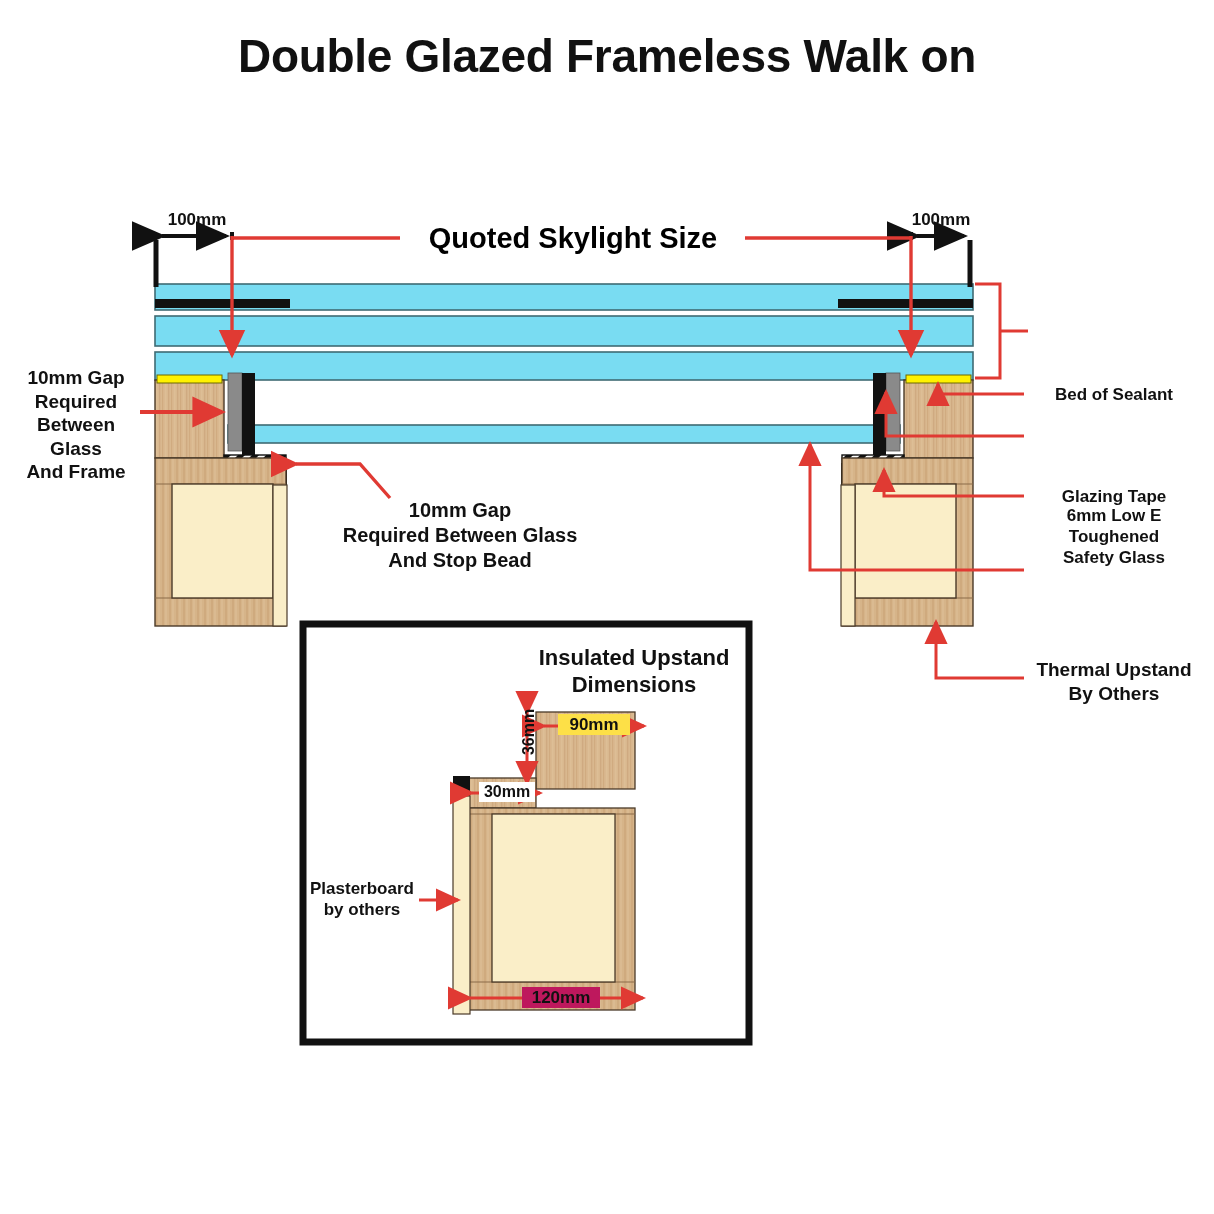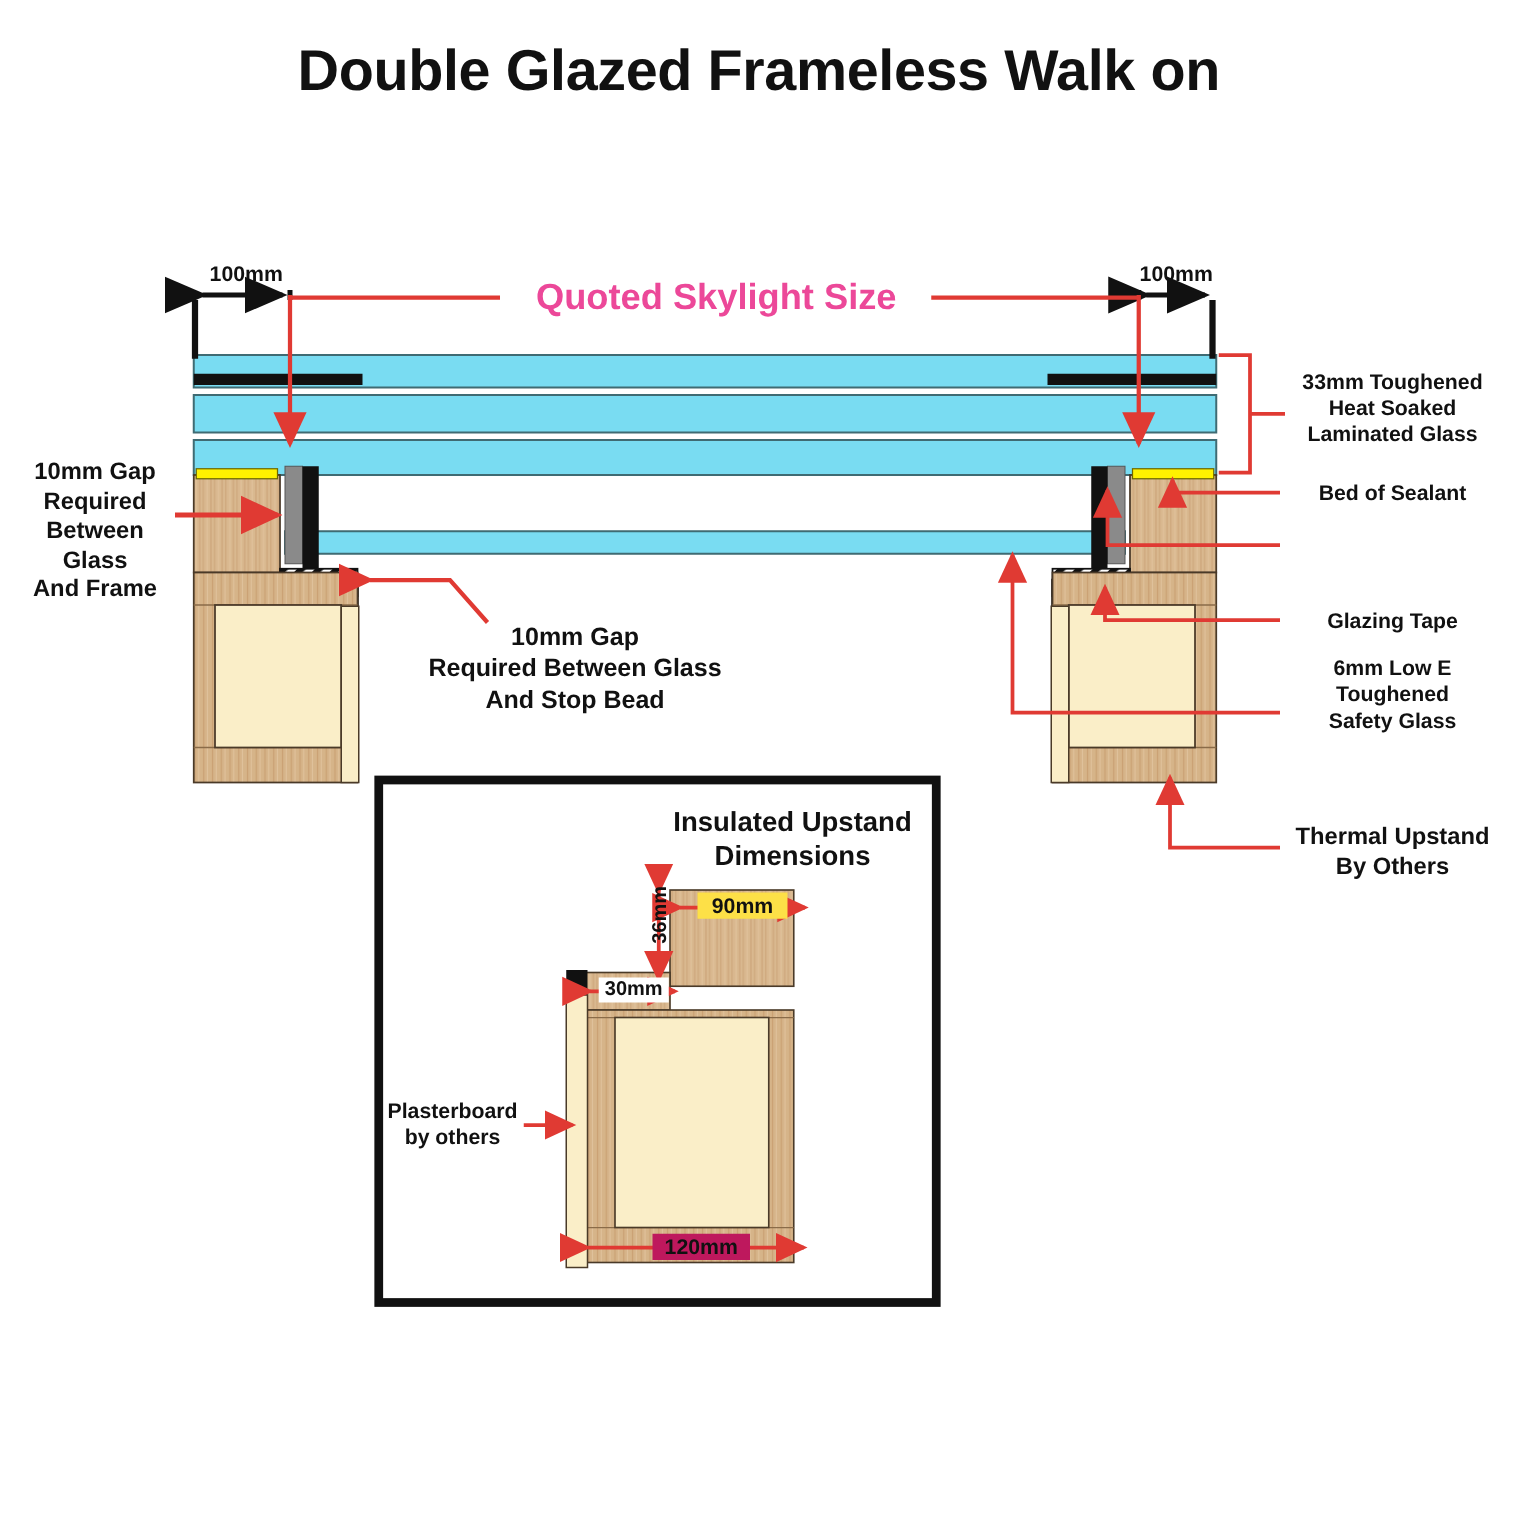--- a/index.html
+++ b/index.html
@@ -1,20 +1,20 @@
 <!DOCTYPE html>
 <html><head>
 <meta charset="utf-8">
 <style>
   html,body{margin:0;padding:0;background:#ffffff;}
   body{width:1214px;height:1214px;position:relative;
        font-family:"Liberation Sans",sans-serif;overflow:hidden;}
   #stage{position:absolute;left:0;top:0;width:1032px;height:1214px;}
   .lbl{position:absolute;font-weight:700;color:#111111;text-align:center;line-height:1.24;white-space:pre-line;}
-  .red{color:#ec4899;}
+  .red{color:#000000;}
   svg.over{position:absolute;left:0;top:0;width:1214px;height:1214px;pointer-events:none;}
 </style>
 </head>
 <body>
 
 <div id="stage">
 
   <div class="lbl" style="left:0;top:28px;width:1214px;font-size:46px;font-weight:800;letter-spacing:-0.3px;">Double Glazed Frameless Walk on</div>
 
   <svg class="over" viewBox="0 0 1214 1214">
@@ -188,30 +188,27 @@
   <div class="lbl" style="left:6px;top:366px;width:140px;font-size:19px;">10mm Gap
 Required
 Between
 Glass
 And Frame</div>
 
   <div class="lbl" style="left:310px;top:498px;width:300px;font-size:20px;">10mm Gap
 Required Between Glass
 And Stop Bead</div>
 
-  <div class="lbl" style="left:1024px;top:295px;width:180px;font-size:17px;">33mm Toughened
-Heat Soaked
-Laminated Glass</div>
 
   <div class="lbl" style="left:1024px;top:384px;width:180px;font-size:17px;">Bed of Sealant</div>
 
 
   <div class="lbl" style="left:1024px;top:486px;width:180px;font-size:17px;">Glazing Tape</div>
 
-  <div class="lbl" style="left:1024px;top:524px;width:180px;font-size:17px;">6mm Low E
+  <div class="lbl" style="left:1024px;top:505px;width:180px;font-size:17px;">6mm Low E
 Toughened
 Safety Glass</div>
 
   <div class="lbl" style="left:1014px;top:658px;width:200px;font-size:19px;">Thermal Upstand
 By Others</div>
 
   <div class="lbl" style="left:484px;top:644px;width:300px;font-size:22px;">Insulated Upstand
 Dimensions</div>
 
   <div class="lbl" style="left:558px;top:714px;width:72px;font-size:17px;background:#fde047;">90mm</div>

